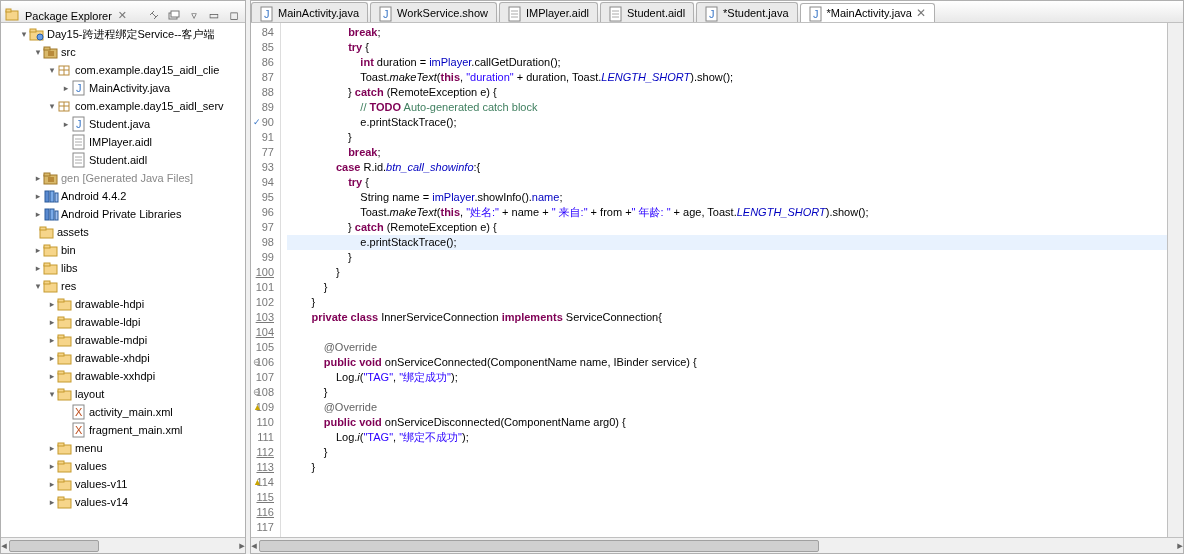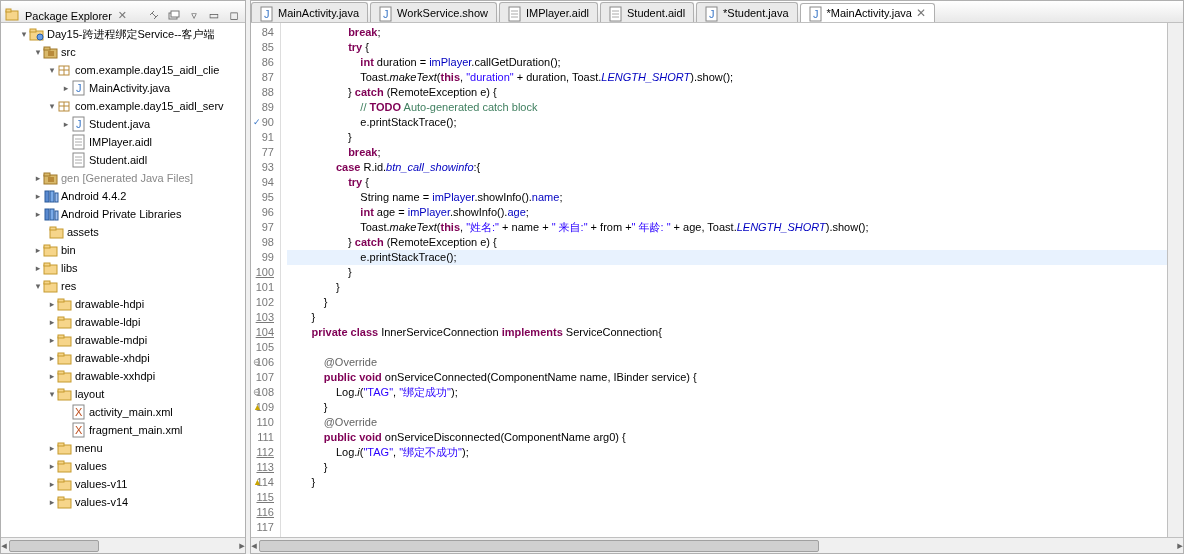--- a/index.html
+++ b/index.html
@@ -193,21 +193,21 @@
         <span class="twisty">▸</span>
         <span class="ticon">
           <svg width="16" height="14">
             <rect x="2" y="2" width="4" height="11" fill="#5a8ad0" stroke="#2a5a9a"></rect>
             <rect x="7" y="2" width="4" height="11" fill="#7aaae8" stroke="#2a5a9a"></rect>
             <rect x="12" y="4" width="3" height="9" fill="#a0c0f0" stroke="#2a5a9a"></rect>
           </svg>
         </span>
         <span class="tlabel">Android Private Libraries</span>
       </div>
-      <div class="tree-row" style="padding-left: 38px; align-items: center;">
+      <div class="tree-row" style="padding-left: 28px; align-items: center;">
         <span class="twisty"></span>
         <span class="ticon">
           <svg width="16" height="14">
             <rect x="1" y="4" width="13" height="9" fill="#f6d58a" stroke="#c59a2e"></rect>
             <rect x="1" y="2" width="6" height="3" fill="#f6d58a" stroke="#c59a2e"></rect>
           </svg>
         </span>
         <span class="tlabel">assets</span>
       </div>
       <div class="tree-row" style="padding-left: 32px;">
@@ -474,21 +474,20 @@
         <div class="cl">                        <span class="kw">int</span> duration = <span class="fld">imPlayer</span>.callGetDuration();</div>
         <div class="cl">                        Toast.<span class="sf">makeText</span>(<span class="kw">this</span>, <span class="str">"duration"</span> + duration, Toast.<span class="fld sf">LENGTH_SHORT</span>).show();</div>
         <div class="cl">                    } <span class="kw">catch</span> (RemoteException e) {</div>
         <div class="cl">                        <span class="cm">// <span class="kw">TODO</span> Auto-generated catch block</span></div>
         <div class="cl">                        e.printStackTrace();</div>
         <div class="cl">                    }</div>
         <div class="cl">                    <span class="kw">break</span>;</div>
         <div class="cl">                <span class="kw">case</span> R.id.<span class="fld sf">btn_call_showinfo</span>:{</div>
         <div class="cl">                    <span class="kw">try</span> {</div>
         <div class="cl">                        String name = <span class="fld">imPlayer</span>.showInfo().<span class="fld">name</span>;</div>
-        <div class="cl">                        <span class="kw">int</span> age = <span class="fld">imPlayer</span>.showInfo().<span class="fld">age</span>;</div>
         <div class="cl">                        Toast.<span class="sf">makeText</span>(<span class="kw">this</span>, <span class="str">"姓名:"</span> + name + <span class="str">" 来自:"</span> + from +<span class="str">" 年龄: "</span> + age, Toast.<span class="fld sf">LENGTH_SHORT</span>).show();</div>
         <div class="cl">                    } <span class="kw">catch</span> (RemoteException e) {</div>
         <div class="cl hl">                        e.printStackTrace();</div>
         <div class="cl">                    }</div>
         <div class="cl">                }</div>
         <div class="cl">            }</div>
         <div class="cl">        }</div>
         <div class="cl">        <span class="kw">private</span> <span class="kw">class</span> InnerServiceConnection <span class="kw">implements</span> ServiceConnection{</div>
         <div class="cl"></div>
         <div class="cl">            <span class="an">@Override</span></div>

